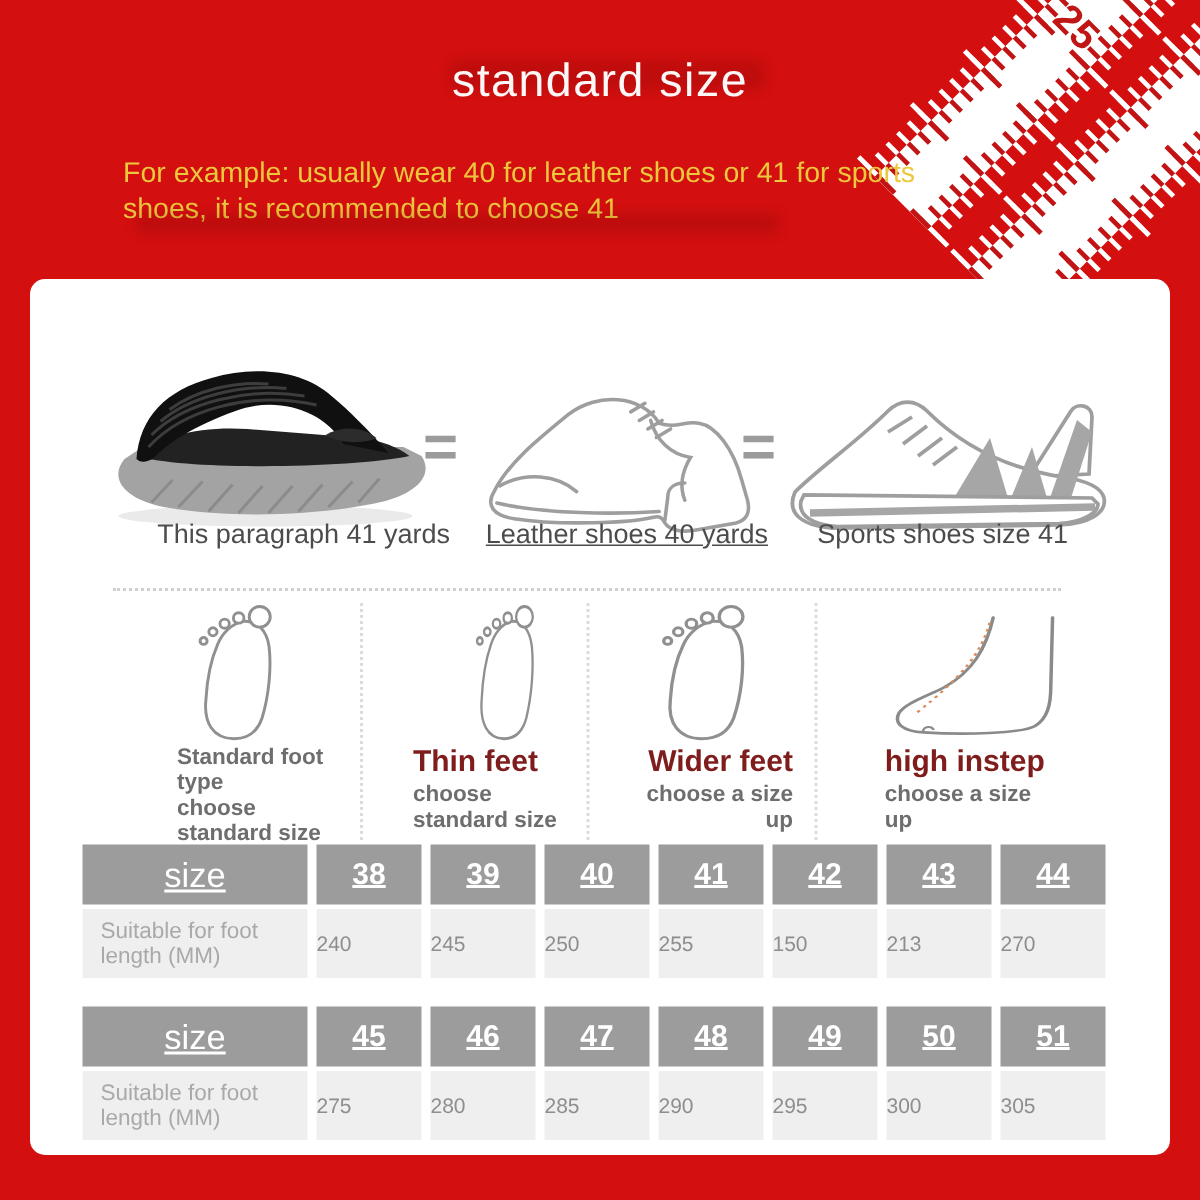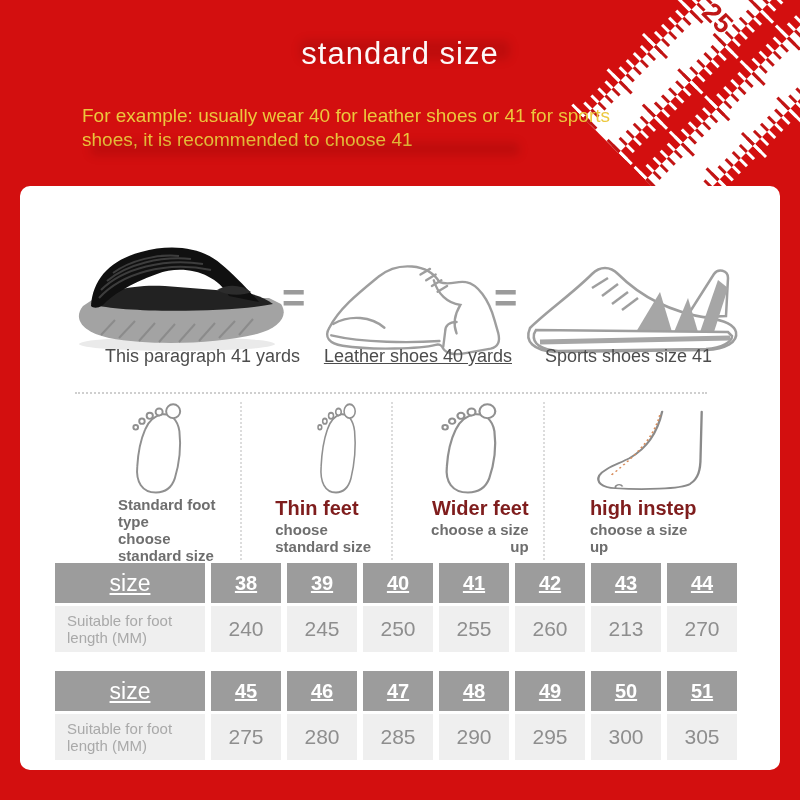--- a/index.html
+++ b/index.html
@@ -86,21 +86,21 @@
   table.size-table{position:absolute;left:29px;border-collapse:separate;
     border-spacing:6px 3px;table-layout:fixed;}
   table.t1{top:374px;}
   table.t2{top:482px;}
   .size-table td{padding:0;}
   .size-table tr.head td{background:var(--table_header_gray,#9c9c9c);color:#ffffff;
     height:40px;text-align:center;vertical-align:middle;text-decoration:underline;}
   .size-table td.lblcell{width:150px;font-size:23px;}
   .size-table td.num{width:70px;font-size:20px;font-weight:bold;}
   .size-table tr.vals td{background:var(--table_row_gray,#efefef);height:46px;
-    text-align:center;vertical-align:middle;color:#8e8e8e;font-size:21px;}
+    text-align:left;vertical-align:middle;color:#8e8e8e;font-size:14px;}
   .size-table tr.vals td.rowlbl{color:#a9a9a9;font-size:15px;line-height:17px;
     text-align:left;padding-left:12px;font-weight:normal;}
 </style>
 </head>
 <body>
 
 <div class="canvas">
 
   <div class="ruler">
     <div class="band pre">
@@ -278,21 +278,21 @@
         <td class="num">42</td>
         <td class="num">43</td>
         <td class="num">44</td>
       </tr>
       <tr class="vals">
         <td class="rowlbl">Suitable for foot length (MM)</td>
         <td>240</td>
         <td>245</td>
         <td>250</td>
         <td>255</td>
-        <td>260</td>
+        <td>150</td>
         <td>213</td>
         <td>270</td>
       </tr>
     </tbody>
       </table>
 
     <table class="size-table t2">
       <tbody>
           <tr class="head">
         <td class="lblcell">size</td>

